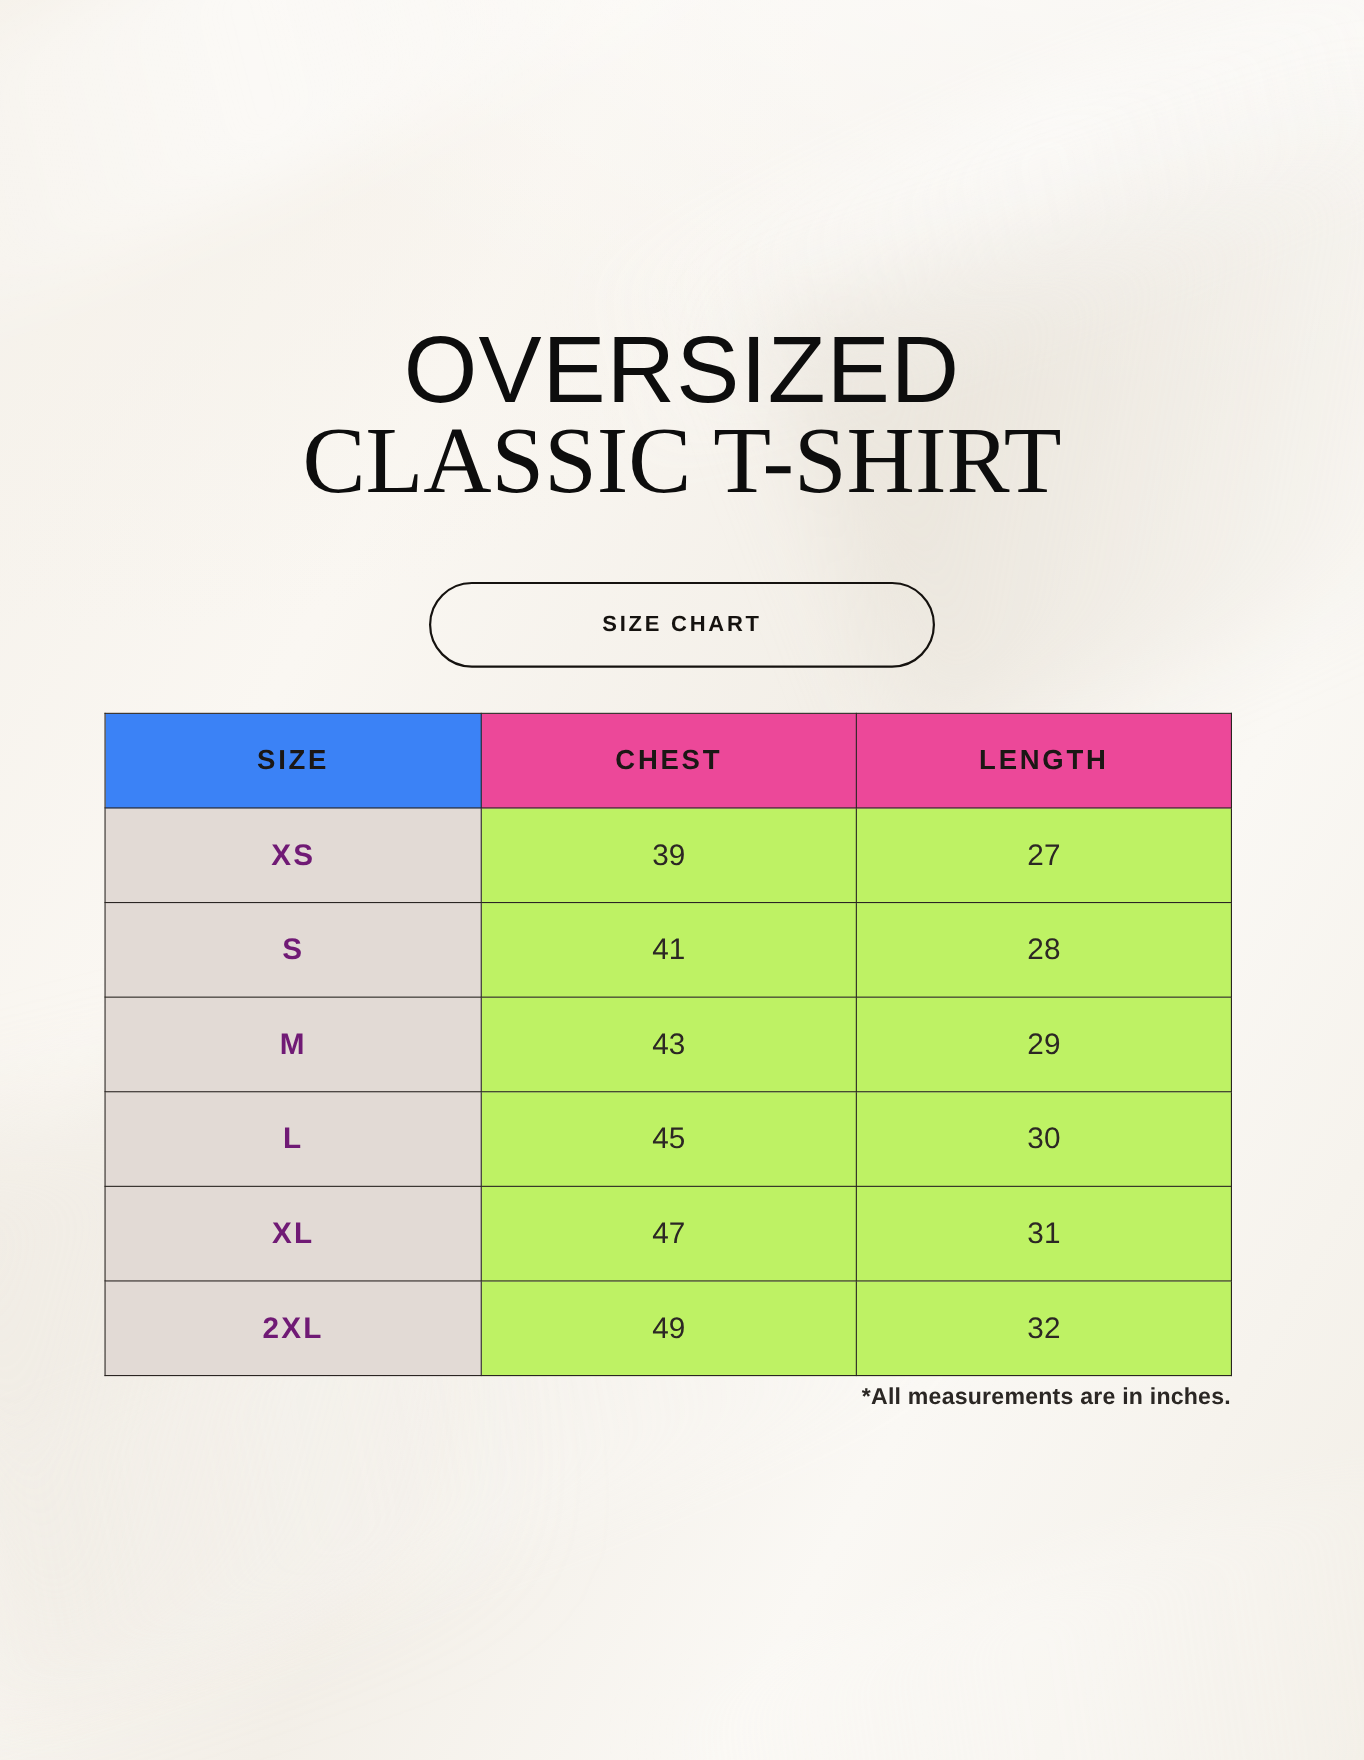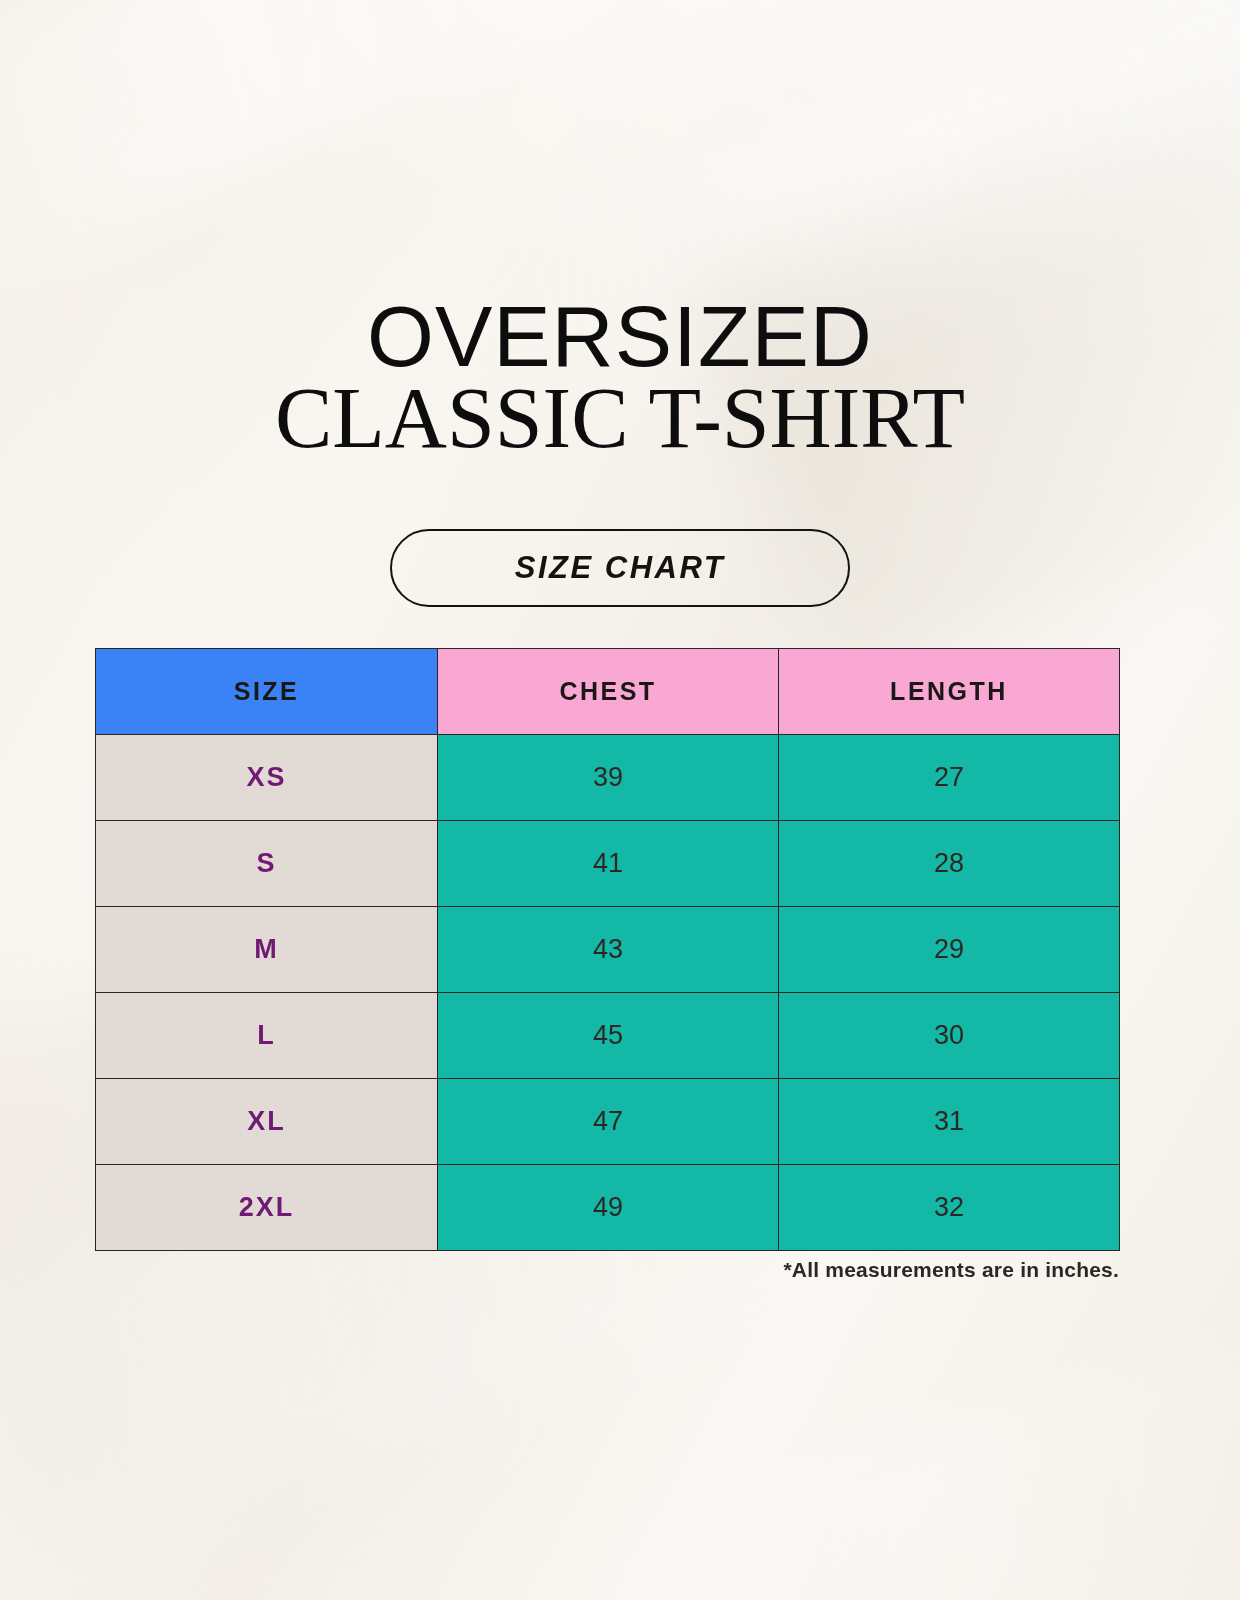--- a/index.html
+++ b/index.html
@@ -82,25 +82,24 @@
     width: 460px;
     height: 78px;
     border: 2.5px solid #15120f;
     border-radius: 40px;
     display: flex;
     align-items: center;
     justify-content: center;
     box-sizing: border-box;
   }
   .pill span {
-    font-size: 31px;
+    font-size: 20px;
     font-weight: 700;
     letter-spacing: 2.5px;
     color: #15120f;
-    font-style: italic;
   }
 
   table.size-table {
     position: absolute;
     left: 95px;
     top: 648px;
     width: 1024px;
     border-collapse: collapse;
     table-layout: fixed;
   }
@@ -117,35 +116,35 @@
   col.c-length { width: 341px; }
 
   th.head-size {
     background: #3b82f6;
     font-size: 25px;
     font-weight: 700;
     letter-spacing: 2.5px;
     color: #1b1715;
   }
   th.head-meas {
-    background: #f9a8d4;
+    background: #ec4899;
     font-size: 25px;
     font-weight: 700;
     letter-spacing: 2.5px;
     color: #1b1715;
   }
   td.size-cell {
     background: #e2dad5;
     font-size: 27px;
     font-weight: 700;
     letter-spacing: 2px;
     color: #701a75;
   }
   td.val-cell {
-    background: #14b8a6;
+    background: #bef264;
     font-size: 27px;
     font-weight: 400;
     color: #2c2724;
   }
 
   .footnote {
     position: absolute;
     right: 121px;
     top: 1258px;
     font-size: 21px;

